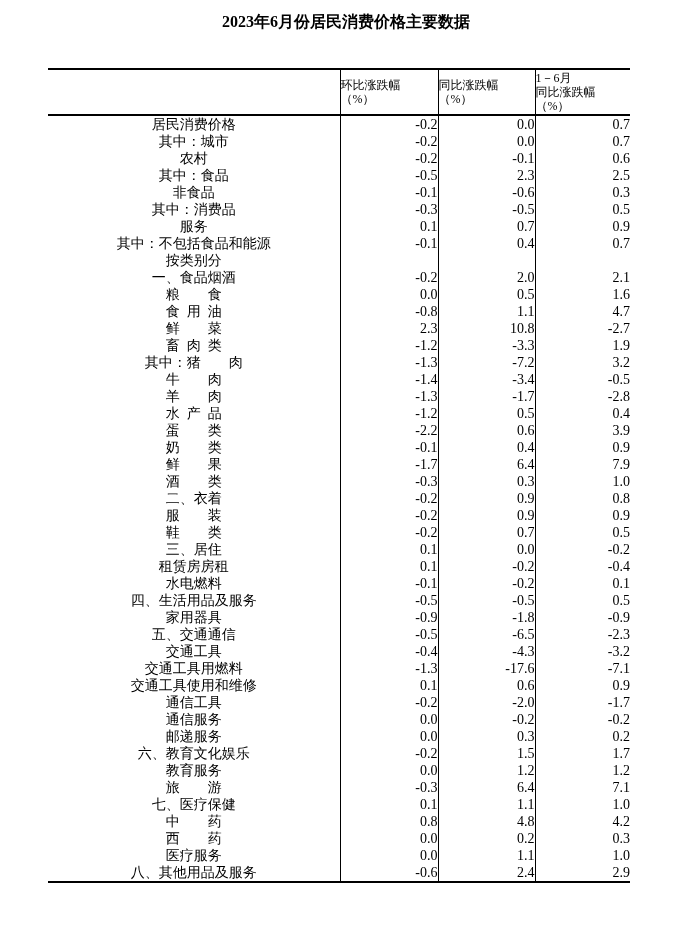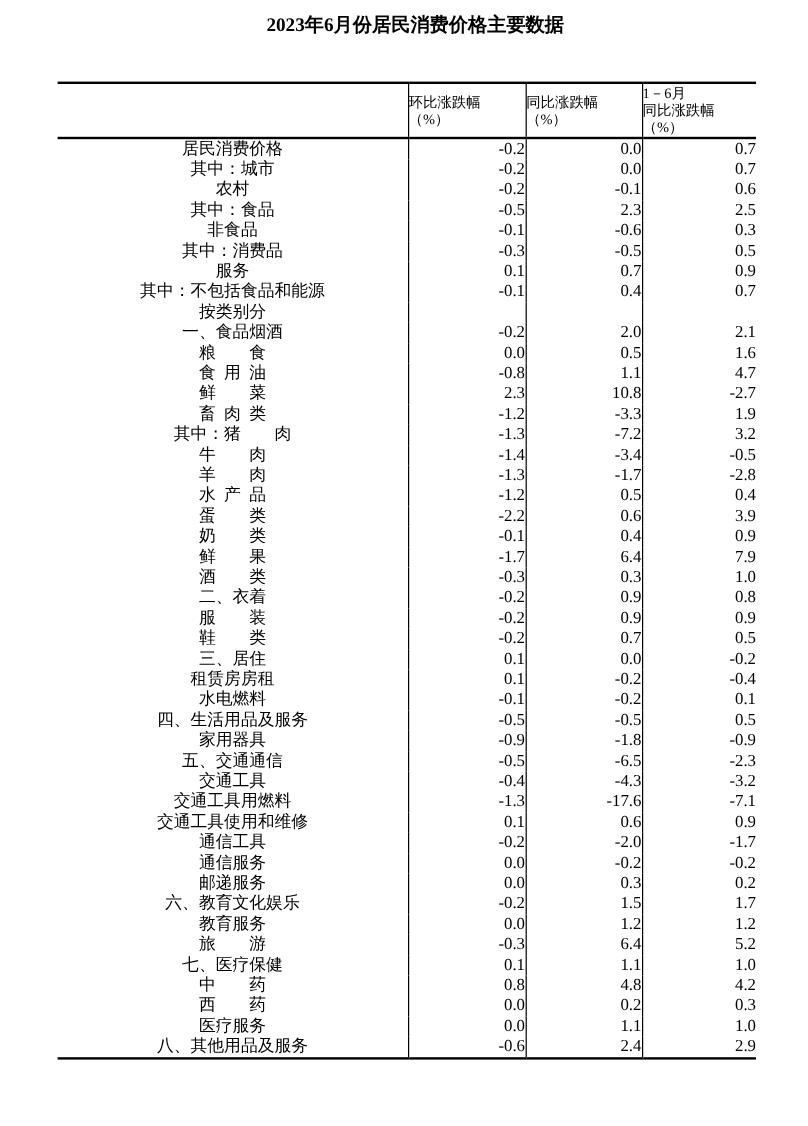--- a/index.html
+++ b/index.html
@@ -309,21 +309,21 @@
         <tr>
           <td class="label ind-1">教育服务</td>
           <td class="num vline">0.0</td>
           <td class="num vline">1.2</td>
           <td class="num vline">1.2</td>
         </tr>
         <tr>
           <td class="label ind-1">旅  游</td>
           <td class="num vline">-0.3</td>
           <td class="num vline">6.4</td>
-          <td class="num vline">5.2</td>
+          <td class="num vline">7.1</td>
         </tr>
         <tr>
           <td class="label ind-0">七、医疗保健</td>
           <td class="num vline">0.1</td>
           <td class="num vline">1.1</td>
           <td class="num vline">1.0</td>
         </tr>
         <tr>
           <td class="label ind-1">中  药</td>
           <td class="num vline">0.8</td>

